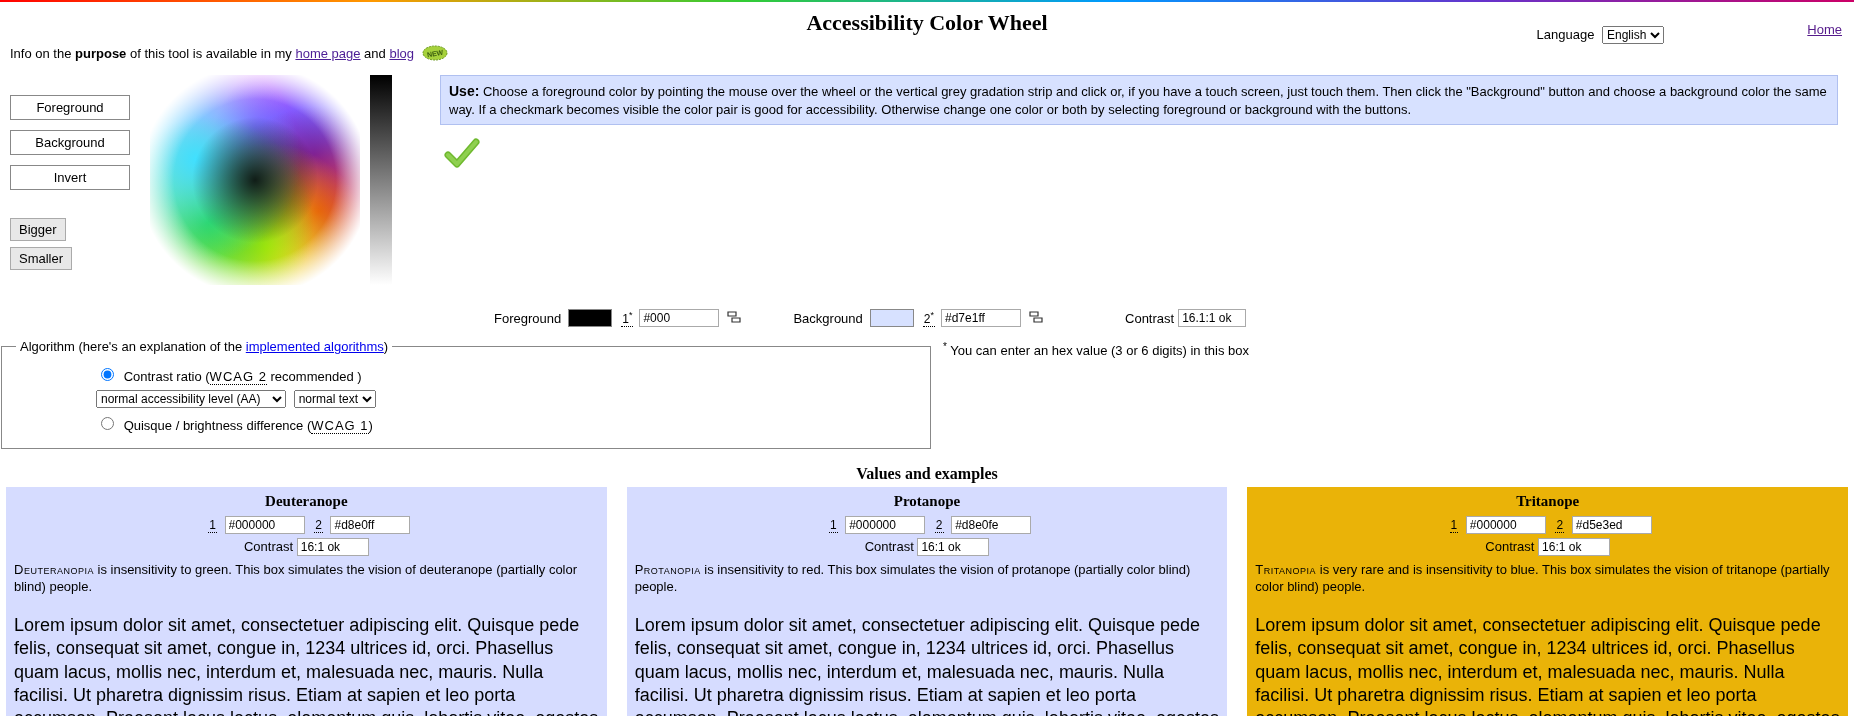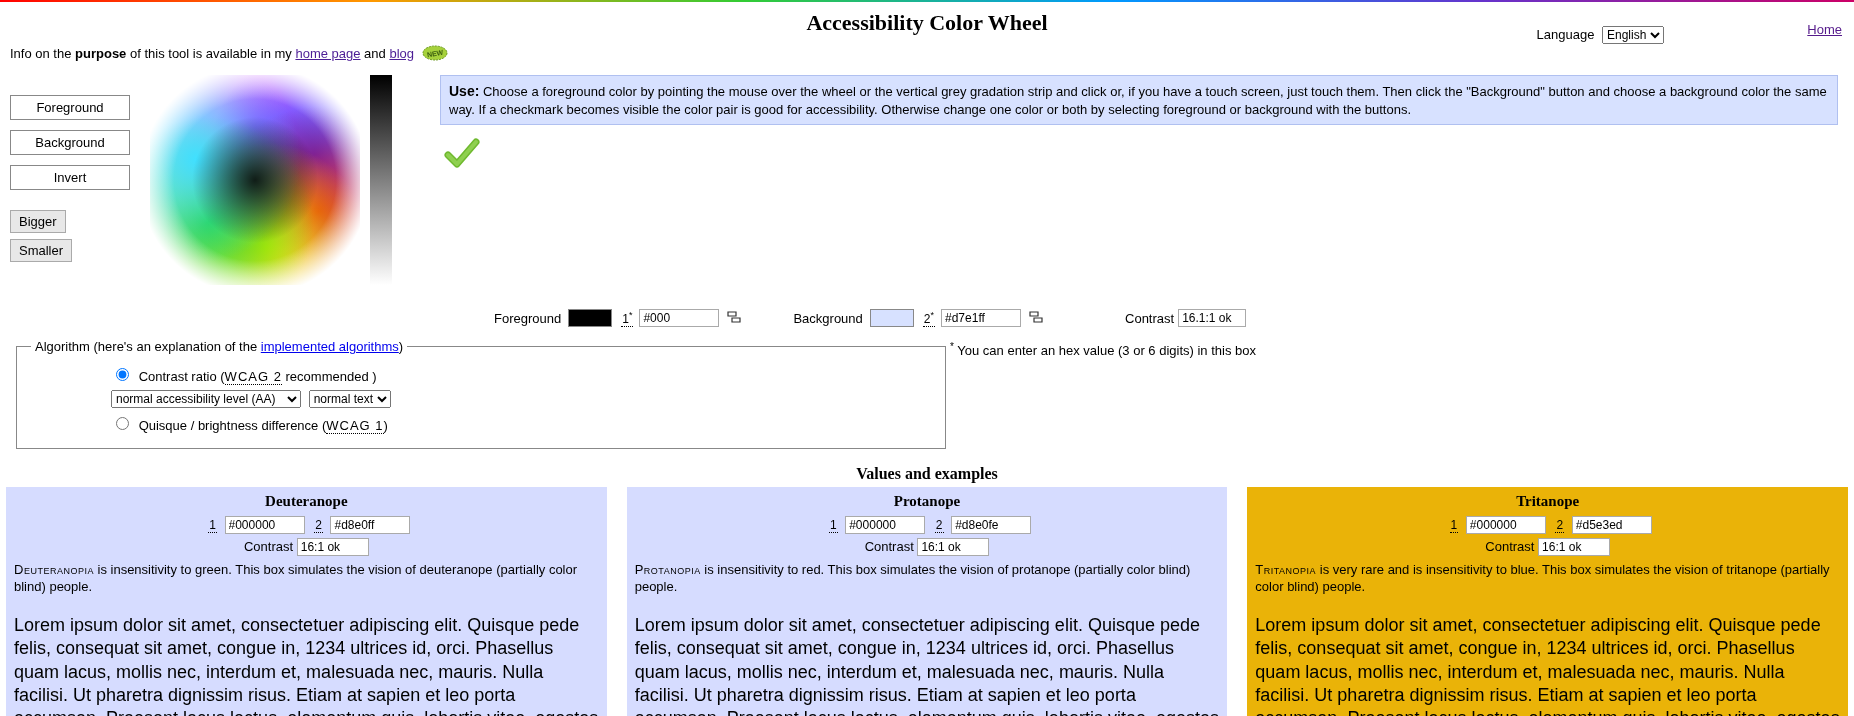--- a/index.html
+++ b/index.html
@@ -72,21 +72,21 @@
   .button-col button {
     display: block;
     width: 120px;
     padding: 4px 6px;
     margin-bottom: 10px;
     background: #fff;
     border: 1px solid #888;
     font-size: 13px;
     cursor: pointer;
   }
-  .size-buttons { margin-top: 20px; }
+  .size-buttons { margin-top: 28px; }
   .size-buttons button {
     width: auto;
     padding: 3px 8px;
     background: #e8e8e8;
     border: 1px solid #aaa;
     margin-bottom: 6px;
   }
   .wheel-area {
     position: relative;
     width: 270px;
@@ -159,22 +159,22 @@
   .swap-icon {
     display: inline-block;
     vertical-align: middle;
     margin: 0 3px;
   }
   .gap-med { width: 40px; display: inline-block; }
   .gap-big { width: 70px; display: inline-block; }
   
   .algo-row {
     display: flex;
-    padding: 4px 16px;
-    gap: 4px;
+    padding: 4px 1px;
+    gap: 12px;
     align-items: flex-start;
   }
   fieldset {
     border: 1px solid #888;
     padding: 8px 14px 12px 14px;
     width: 930px;
     margin: 0;
   }
   legend { padding: 0 4px; font-size: 13px; }
   legend a { color: #0000ee; }

